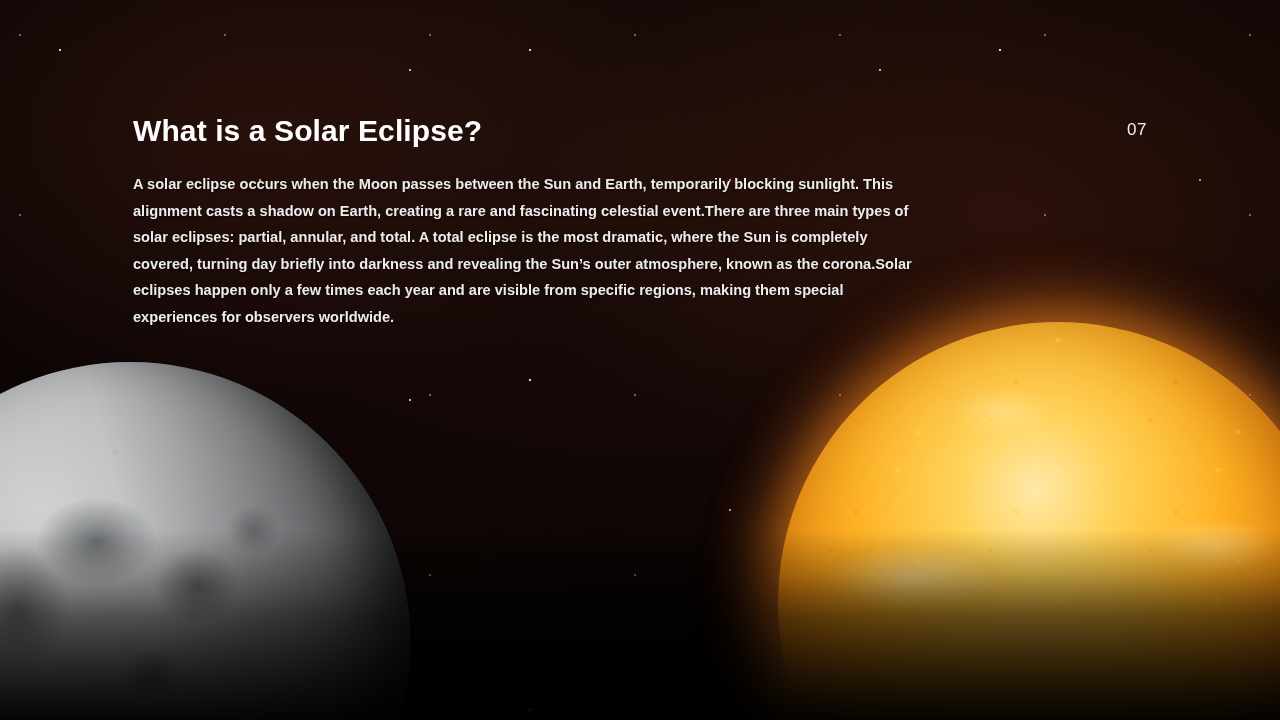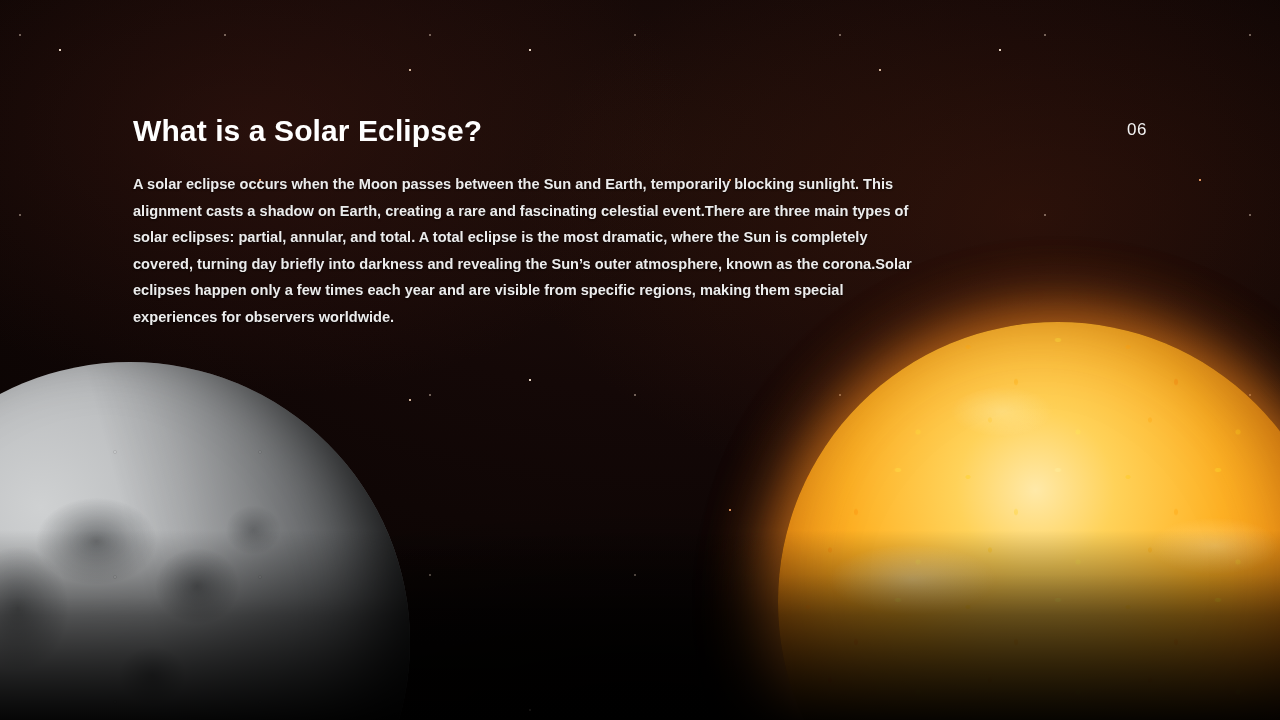--- a/index.html
+++ b/index.html
@@ -251,15 +251,15 @@
     <div class="sun-shade"></div>
   </div>
 
   <div class="bottom-fade"></div>
 
   <div class="content">
     <h1 class="slide-title">What is a Solar Eclipse?</h1>
     <p class="slide-body">A solar eclipse occurs when the Moon passes between the Sun and Earth, temporarily blocking sunlight. This alignment casts a shadow on Earth, creating a rare and fascinating celestial event.There are three main types of solar eclipses: partial, annular, and total. A total eclipse is the most dramatic, where the Sun is completely covered, turning day briefly into darkness and revealing the Sun’s outer atmosphere, known as the corona.Solar eclipses happen only a few times each year and are visible from specific regions, making them special experiences for observers worldwide.</p>
   </div>
 
-  <div class="page-number">06</div>
+  <div class="page-number">07</div>
 
 </div>
 
 </body></html>

